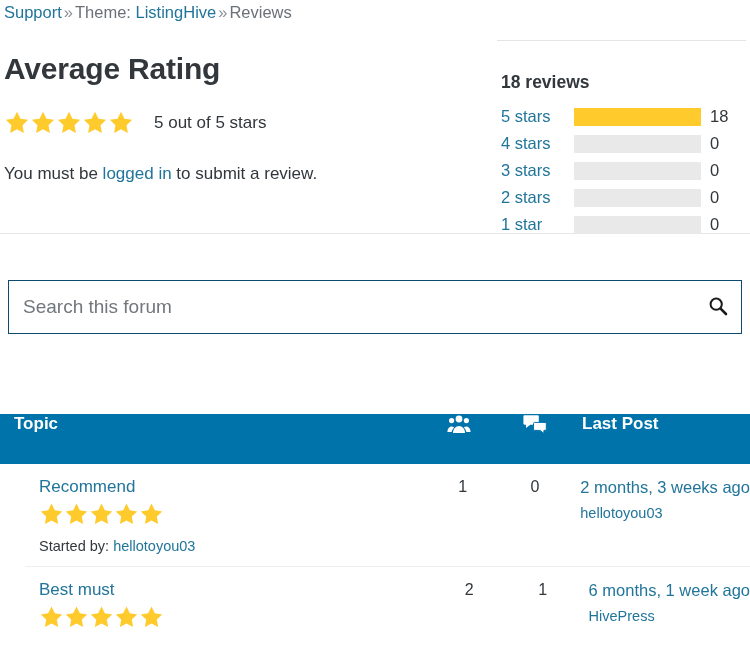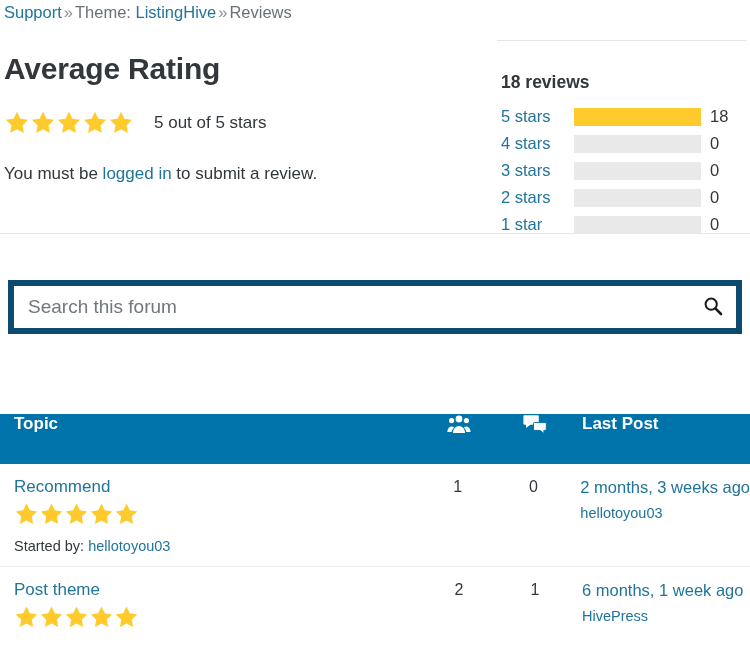--- a/index.html
+++ b/index.html
@@ -149,21 +149,21 @@
     background: #e6e8ea;
   }
 
   
   .search-wrap {
     position: absolute;
     left: 8px;
     top: 280px;
     width: 734px;
     height: 54px;
-    border: 6px solid #0c4a6e;
+    border: 1px solid #0c4a6e;
     box-sizing: border-box;
     background: #fff;
     display: flex;
     align-items: center;
   }
   .search-input {
     flex: 1;
     border: 0;
     outline: none;
     background: transparent;
@@ -224,20 +224,21 @@
     padding-left: 10px;
     font-size: 17px;
     font-weight: bold;
   }
 
   .trow {
     display: flex;
     border-bottom: 1px solid #eceef0;
     min-height: 100px;
     box-sizing: border-box;
+    margin-left: 25px;
   }
   .td-topic {
     width: 420px;
     padding: 12px 0 10px 14px;
     box-sizing: border-box;
   }
   .topic-title {
     font-size: 17px;
     color: #21759b;
     line-height: 22px;
@@ -454,21 +455,21 @@
       <div class="td-voices">1</div>
       <div class="td-replies">0</div>
       <div class="td-last">
         <a class="lp-time" href="#">2 months, 3 weeks ago</a>
         <a class="lp-author" href="#">hellotoyou03</a>
       </div>
     </div>
 
     <div class="trow">
       <div class="td-topic">
-        <a class="topic-title" href="#">Post theme</a>
+        <a class="topic-title" href="#">Best must</a>
         <span class="topic-stars">
           <span class="star">
               <svg width="25" height="24" viewBox="0 0 24 24">
                 <polygon fill="#ffca2c" points="12,1.6 15.3,8.3 22.7,9.4 17.3,14.6 18.6,22 12,18.5 5.4,22 6.7,14.6 1.3,9.4 8.7,8.3"></polygon>
               </svg>
             </span>
           <span class="star">
               <svg width="25" height="24" viewBox="0 0 24 24">
                 <polygon fill="#ffca2c" points="12,1.6 15.3,8.3 22.7,9.4 17.3,14.6 18.6,22 12,18.5 5.4,22 6.7,14.6 1.3,9.4 8.7,8.3"></polygon>
               </svg>

